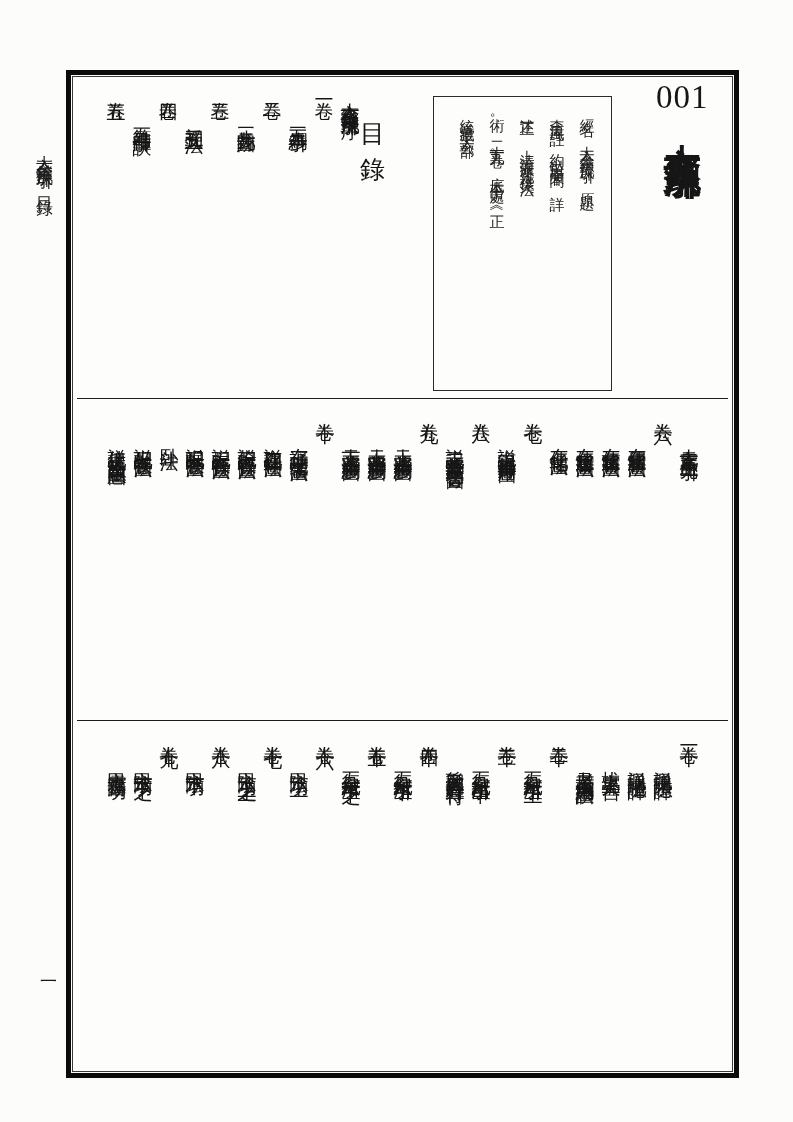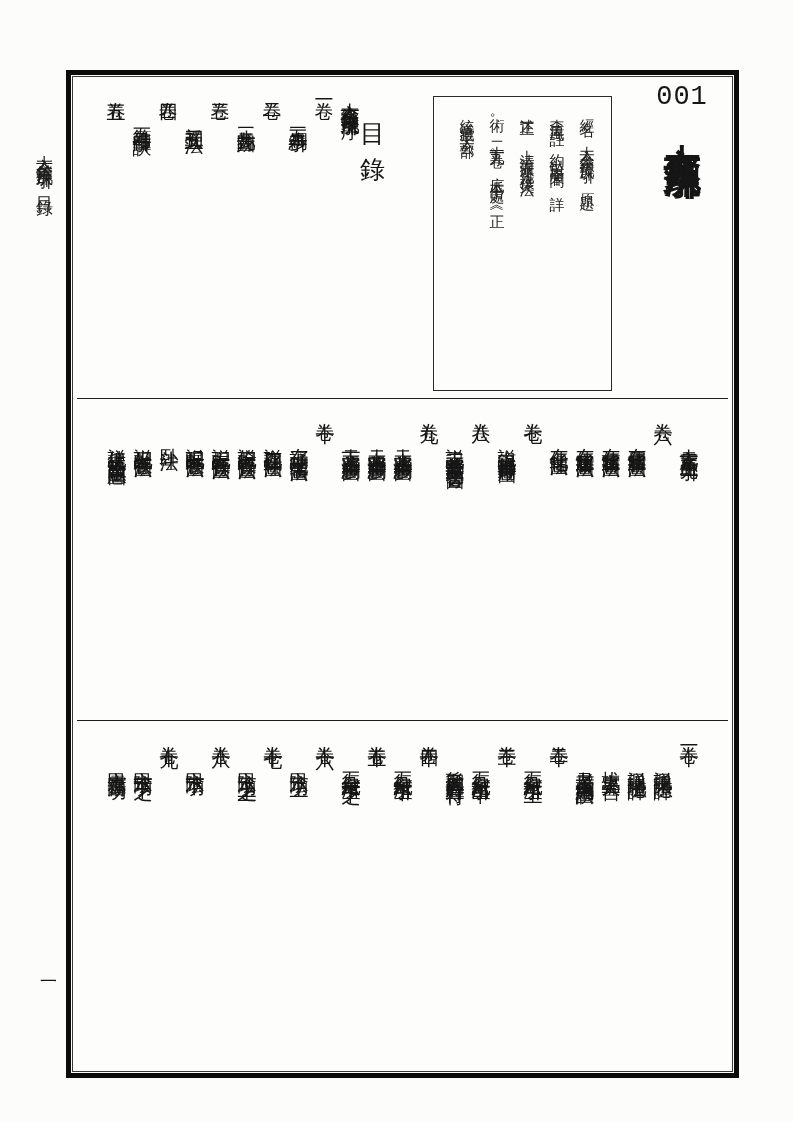--- a/index.html
+++ b/index.html
@@ -46,22 +46,22 @@
   .section-1 { height:321px; border-bottom:1px solid #1d1d1d; }
   .section-2 { height:322px; border-bottom:1px solid #1d1d1d; }
   .section-3 { flex:1; }
 
   
   .masthead {
     position:absolute; right:20px; top:6px; width:52px;
     text-align:center;
   }
   .page-number {
-    font-size:27px; line-height:26px;
-    font-family:Liberation Mono, monospace;
+    font-size:33px; line-height:26px;
+    font-family:Liberation Serif, serif;
     letter-spacing:1px;
   }
   .main-title {
     writing-mode:vertical-rl;
     font-size:37px; font-weight:700;
     letter-spacing:3.5px; line-height:52px;
     margin:4px auto 0;
   }
 
   

